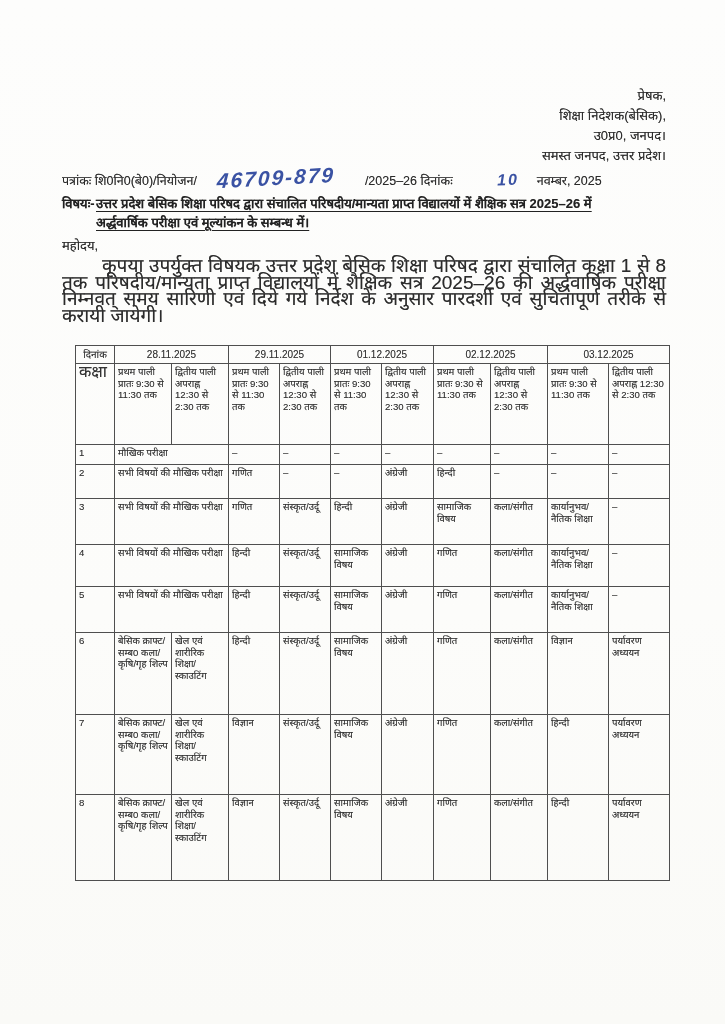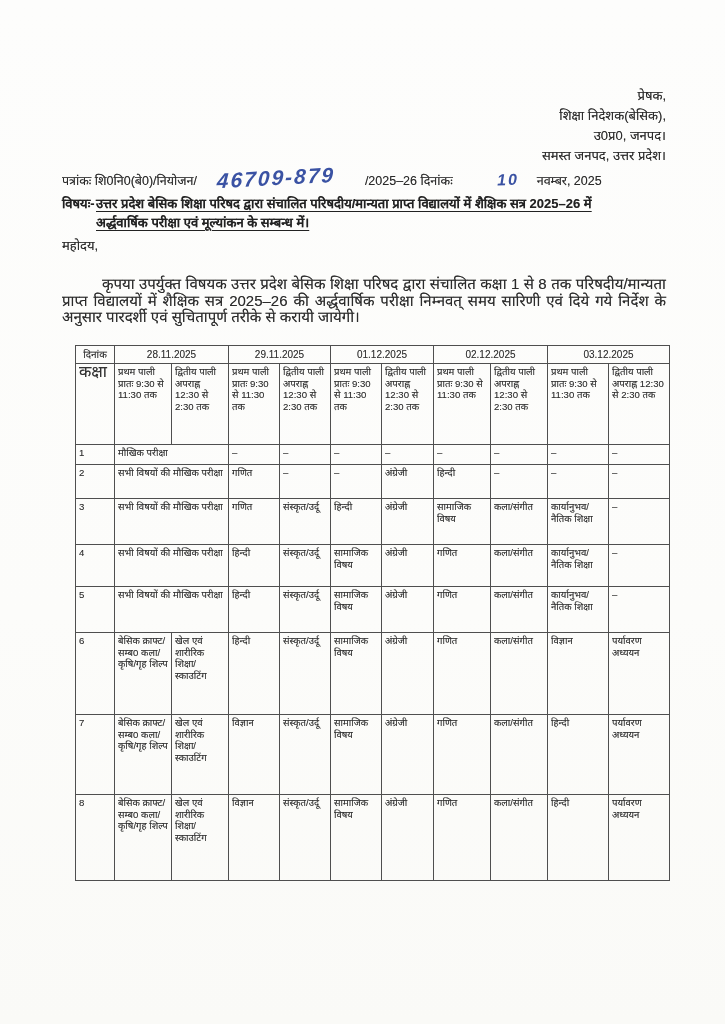--- a/index.html
+++ b/index.html
@@ -35,25 +35,25 @@
   .hand-number{font-size:21px;width:130px;text-align:center;margin-left:14px;}
   .hand-day{font-size:16px;width:58px;text-align:center;margin-left:26px;transform:rotate(-2deg);}
   .ref-mid{margin-left:24px;}
   .subject{display:flex;margin-top:3px;font-weight:bold;color:#222;}
   .subject-label{width:34px;flex:0 0 34px;}
   .subject-lines{width:570px;}
   .u{text-decoration:underline;text-underline-offset:3px;text-decoration-thickness:1px;}
   .subject-lines div{line-height:19px;}
   .salutation{margin-top:4px;}
   .body-par{
-    margin-top:20px;
+    margin-top:2px;
     text-align:justify;
     text-indent:40px;
     line-height:16.5px;
-    font-size:15px;
+    font-size:19px;
   }
   table.schedule{
     position:absolute;left:75px;top:345px;
     width:594px;
     border-collapse:collapse;
     table-layout:fixed;
     background:transparent;
     padding-left:8px;
   }
   table.schedule th,table.schedule td{

